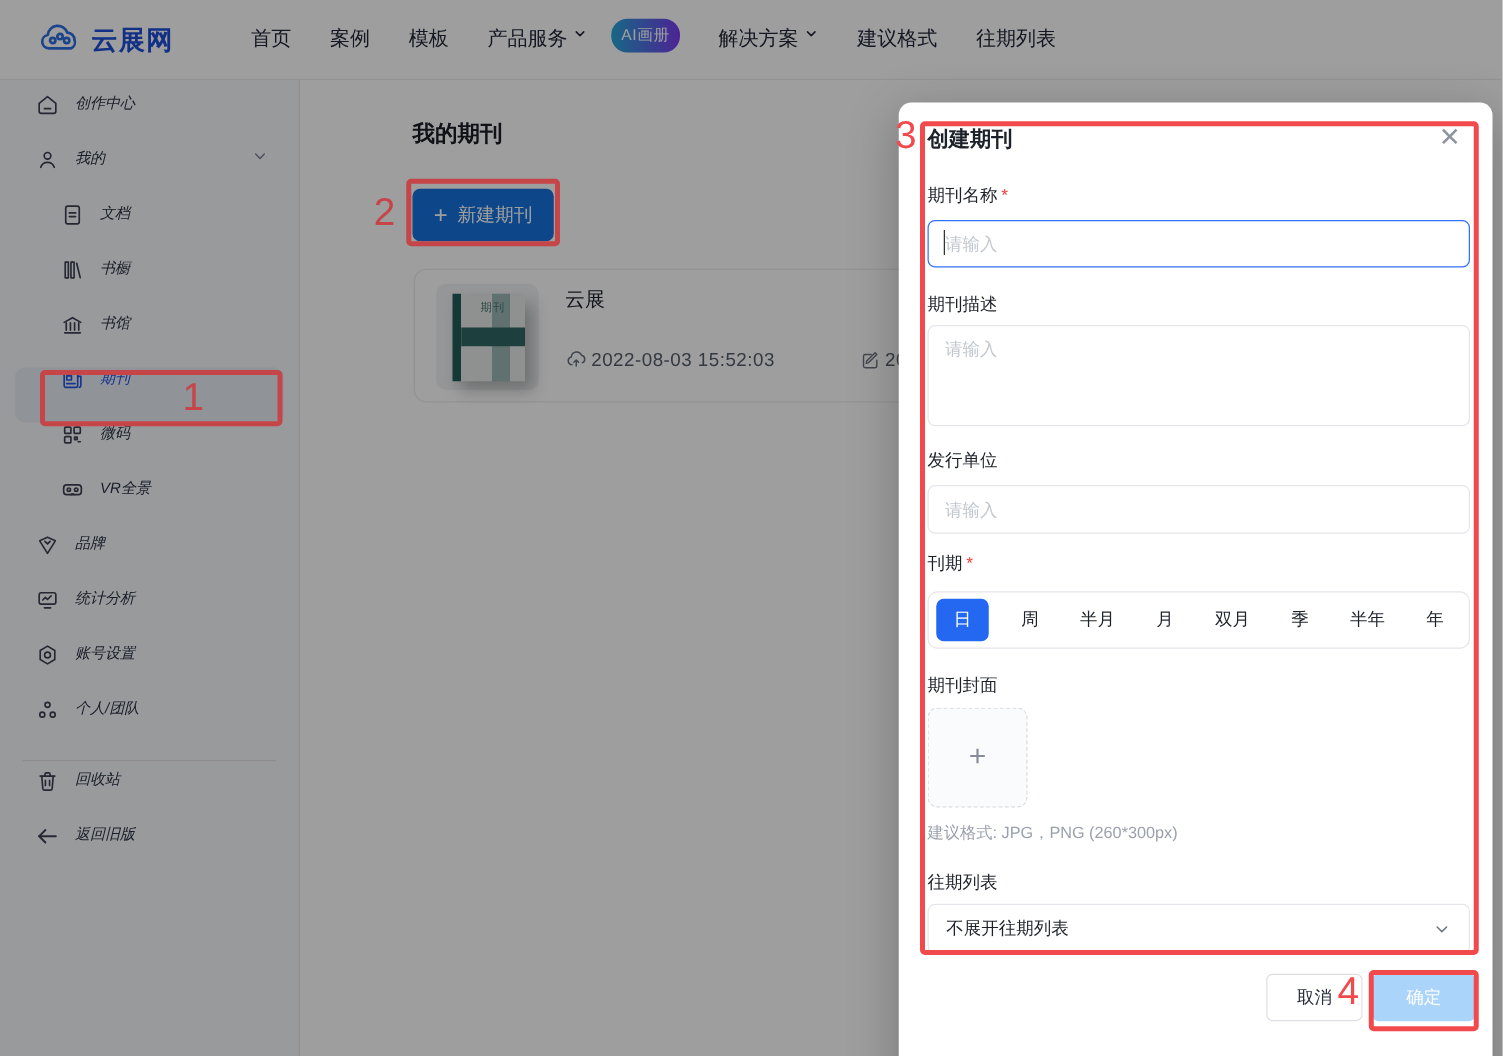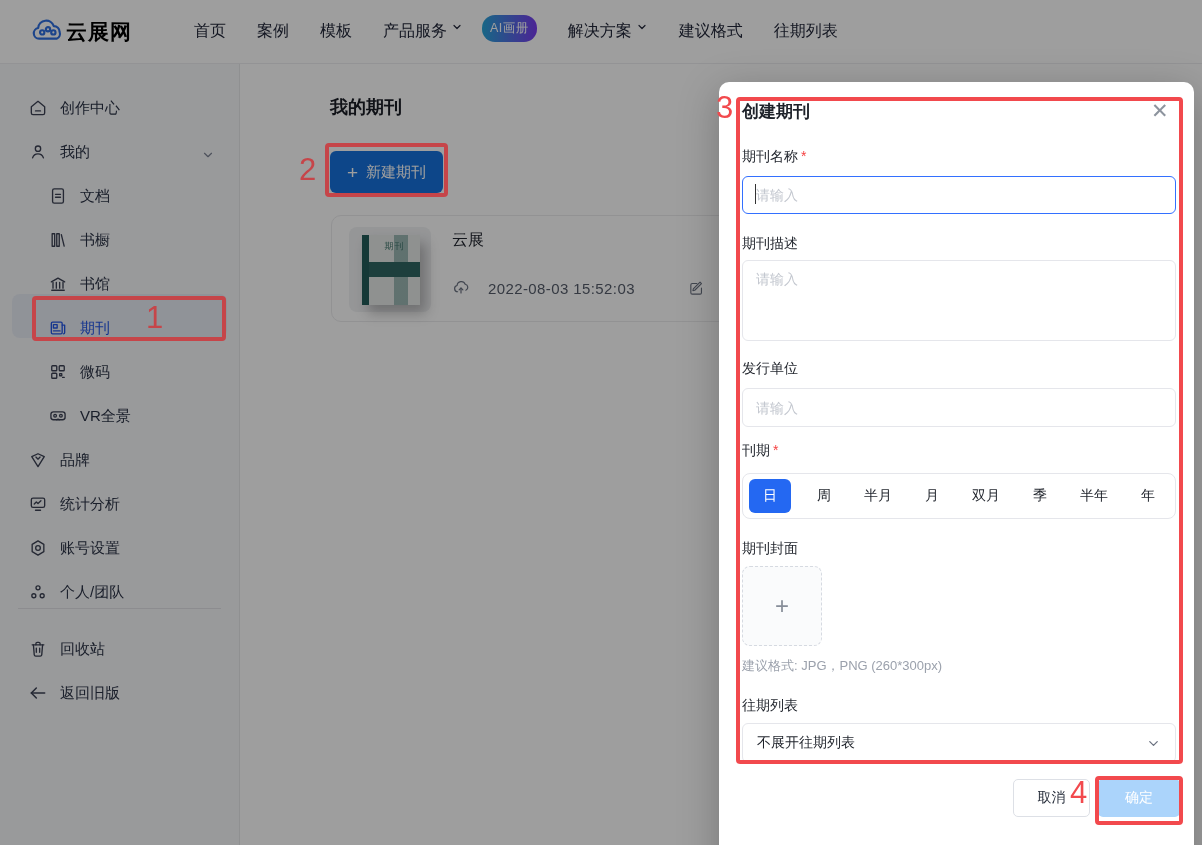--- a/index.html
+++ b/index.html
@@ -8,32 +8,32 @@
     position:relative; overflow:hidden; background:#fff;
     font-family:"Liberation Sans","DejaVu Sans",sans-serif;
     color:#252b3a;
   }
 
   
   .topnav { position:absolute; left:0; top:0; width:1202px; height:64px;
     background:#fff; border-bottom:1px solid #ededf0; display:flex; align-items:center; z-index:1; }
   .logo { display:flex; align-items:center; margin-left:30px; }
   .logo-ico { color:#2e6fe0; display:flex; }
-  .logo-text { font-size:21px; font-weight:700; color:#000000; letter-spacing:1px; }
+  .logo-text { font-size:21px; font-weight:700; color:#1d4ed8; margin-left:7px; letter-spacing:1px; }
   .nav-links { display:flex; align-items:center; margin-left:62px; gap:31px; font-size:16px; color:#23283a; }
   .nav-item { display:flex; align-items:flex-start; gap:4px; cursor:pointer; white-space:nowrap; }
   .chev { color:#23283a; display:flex; }
   .ai-badge { margin-left:-12px; transform:translateY(-3px);
     background:linear-gradient(90deg,#27a6d8,#7a3bf0); color:#fff; font-size:12.5px;
     padding:5px 8px; border-radius:13px; letter-spacing:.5px; }
 
   
   .sidebar { position:absolute; left:0; top:64px; width:240px; height:781px;
     background:#f7f8fa; border-right:1px solid #e7e8eb; padding-top:10px; z-index:1; }
-  .sb-item { height:44px; display:flex; align-items:flex-end; font-size:15px; color:#2b3346; cursor:pointer; }
+  .sb-item { height:44px; display:flex; align-items:flex-start; font-size:12px; color:#2b3346; cursor:pointer;font-style:italic; }
   .sb-item.lvl0 { padding-left:28px; }
   .sb-item.lvl1 { padding-left:48px; }
   .sb-ico { display:flex; width:20px; height:20px; color:#3c4254; }
   .sb-label { margin-left:12px; }
   .sb-item.selected { margin:0 12px; padding-left:36px; border-radius:8px; background:#e9edf6; color:#2457e6; }
   .sb-item.selected .sb-ico { color:#2457e6; }
   .sb-chevron { margin-left:auto; margin-right:24px; color:#7d8494; display:flex; }
   .sb-divider { height:1px; background:#e2e3e7; margin:6px 18px; }
 
   
@@ -52,21 +52,21 @@
     box-shadow:6px 8px 12px rgba(40,40,40,.30);
     background:
       linear-gradient(90deg,#235c59 0 12%,#e7ebe8 12% 55%,rgba(110,152,145,.65) 55% 80%,#e7ebe8 80% 100%);
   }
   .book::after { content:""; position:absolute; left:12%; right:0; top:38%; height:22%; background:#2f6663; }
   .book-txt { position:absolute; left:56%; top:5px; transform:translateX(-50%);
     color:#45776f; font-size:9px; letter-spacing:1px; z-index:2; }
   .card-title { position:absolute; left:120px; top:14px; font-size:16px; color:#20242e; }
   .card-dates { position:absolute; left:120px; top:63px; display:flex; align-items:center;
     color:#565d6b; font-size:15px; letter-spacing:.4px; }
-  .date-group { display:flex; align-items:center; gap:18px; }
+  .date-group { display:flex; align-items:center; gap:3px; }
   .date-group.first { width:236px; }
   .date-ico { display:flex; color:#6a7180; }
 
   
   .overlay { position:absolute; inset:0; background:rgba(0,0,0,0.38); z-index:50; }
 
   
   .modal { position:absolute; left:719px; top:82px; width:475px; height:842px;
     background:#fff; border-radius:10px; box-shadow:0 10px 40px rgba(0,0,0,.25); z-index:60; }
   .modal-title { position:absolute; left:23px; top:18px; font-size:17px; font-weight:700; color:#1d2129; }

